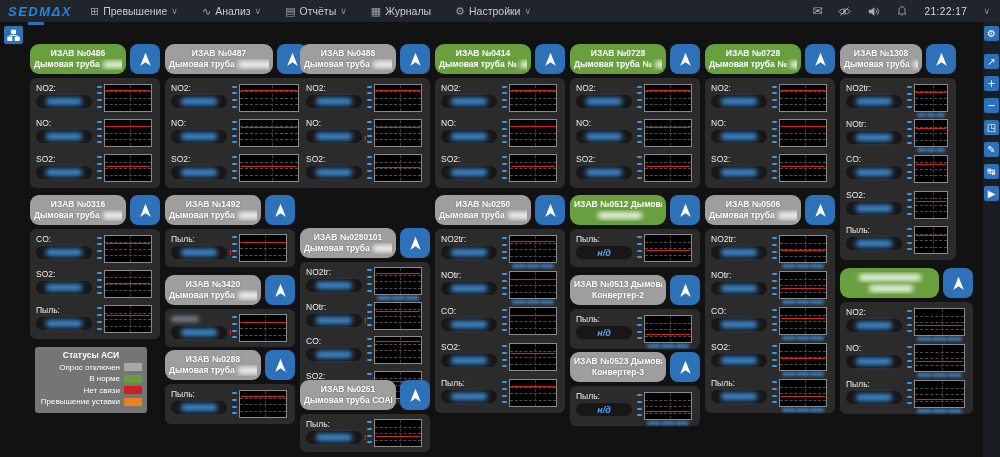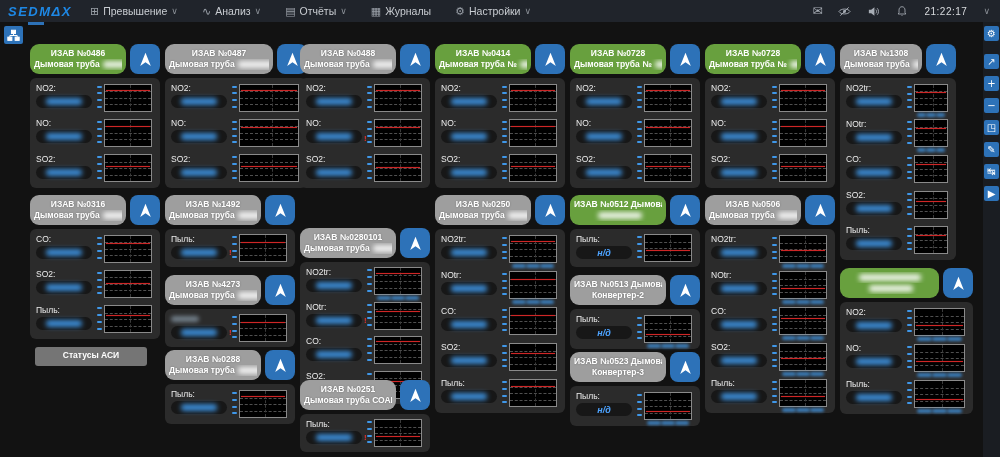--- a/index.html
+++ b/index.html
@@ -783,21 +783,21 @@
               <div class="tick" style="top: 56%;"></div>
               <div class="tick" style="top: 82%;"></div>
             </div>
           </div>
         </div>
       </div>
     </div>
     <div class="card" style="left: 165px; top: 275px; width: 130px;">
       <div class="hdr-row">
         <div class="hdr hdr-gray">
-          <div class="h1">ИЗАВ №4273</div>
+          <div class="h1">ИЗАВ №3420</div>
           <div class="h2"><span>Дымовая труба</span><span class="hblob"></span></div>
         </div>
         <div class="navbtn">
           <svg viewBox="0 0 24 24">
             <path fill="#fff" d="M12 2.5 L19.5 21 L12 16 L4.5 21 Z"></path>
           </svg>
         </div>
       </div>
       <div class="cbody" style="height: 38px;">
         <div class="prow">
@@ -1440,20 +1440,38 @@
               <div class="xb"></div>
             </div>
           </div>
         </div>
       </div>
     </div>
   </div>
 
 <div id="legend">
   <div id="legend-title">Статусы АСИ</div>
+  <div id="legend-rows">
+      <div class="lrow">
+        <span class="llabel">Опрос отключен</span>
+        <span class="lswatch" style="background: rgb(168, 168, 168);"></span>
+      </div>
+      <div class="lrow">
+        <span class="llabel">В норме</span>
+        <span class="lswatch" style="background: rgb(106, 154, 63);"></span>
+      </div>
+      <div class="lrow">
+        <span class="llabel">Нет связи</span>
+        <span class="lswatch" style="background: rgb(204, 31, 31);"></span>
+      </div>
+      <div class="lrow">
+        <span class="llabel">Превышение уставки</span>
+        <span class="lswatch" style="background: rgb(232, 130, 30);"></span>
+      </div>
+    </div>
 </div>
 
 <div id="toolbar">
     <div class="tool-btn">⚙</div>
     <div class="tool-btn">↗</div>
     <div class="tool-btn">+</div>
     <div class="tool-btn">−</div>
     <div class="tool-btn">◳</div>
     <div class="tool-btn">✎</div>
     <div class="tool-btn">↹</div>

